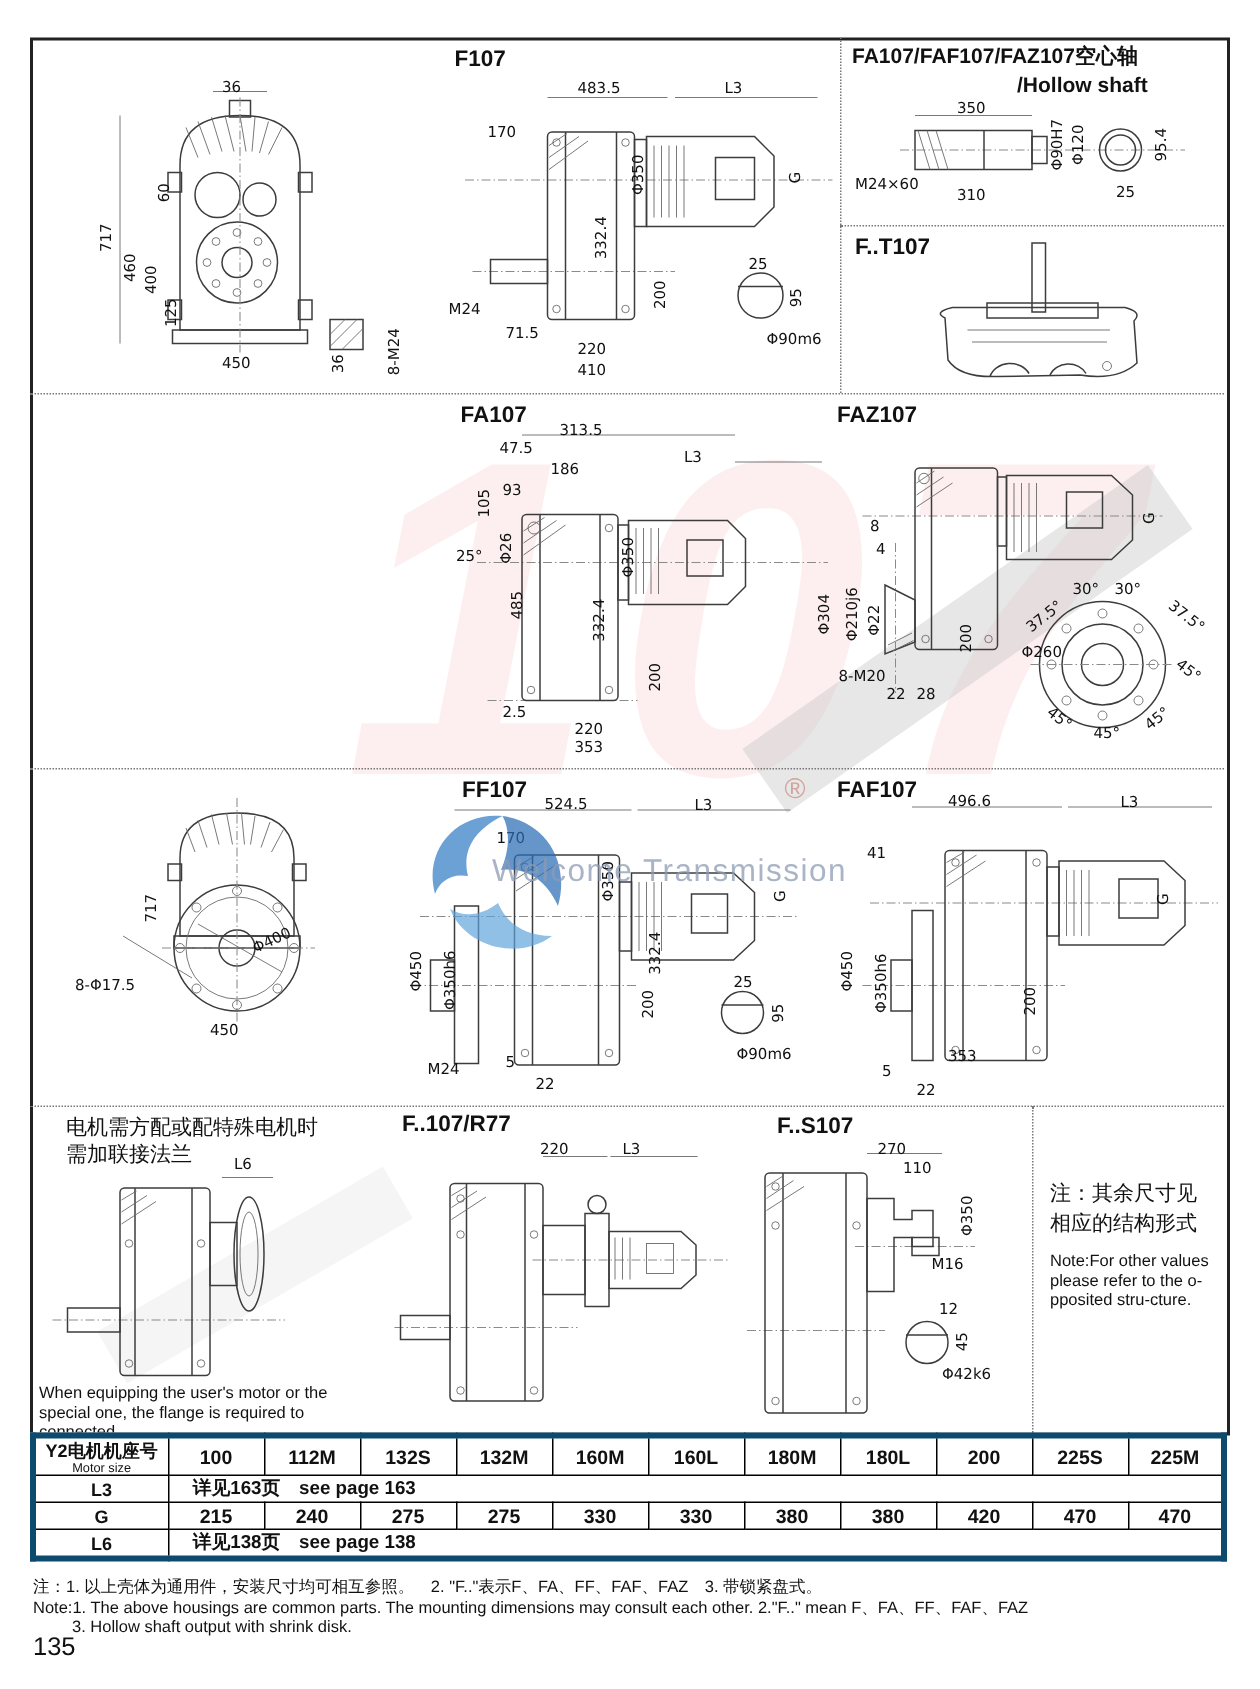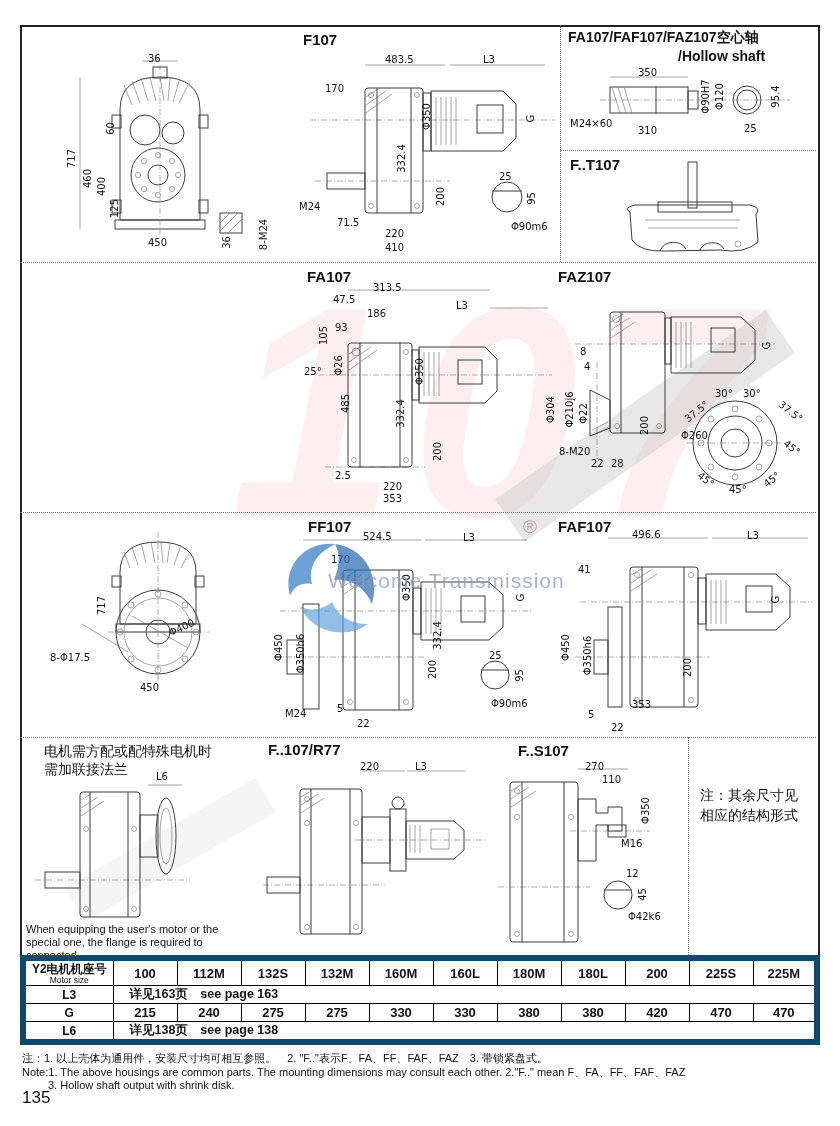--- a/index.html
+++ b/index.html
@@ -25,21 +25,21 @@
           color:#ef4444;opacity:.08;letter-spacing:14px;z-index:0;font-style:italic}
   .band{position:absolute;background:#c9c9c9;opacity:.45;z-index:0}
   .brand{position:absolute;left:372px;top:523px;font-size:45px;font-weight:bold;
          color:#c4766a;opacity:.55;letter-spacing:8px;z-index:5}
   .brand-r{position:absolute;left:523px;top:516px;font-size:19px;color:#c4766a;opacity:.6;z-index:5}
   .brand-cap{position:absolute;left:328px;top:569px;font-size:21px;color:#8d9bb5;opacity:.75;z-index:5;letter-spacing:1px}
   .swirl{position:absolute;left:280px;top:536px;z-index:5;opacity:.85}
   .zh-note{position:absolute;font-weight:normal;font-size:14px;white-space:nowrap;z-index:4}
   .en-note{position:absolute;font-size:11px;line-height:13px;z-index:4}
   table.dimtable{position:absolute;left:20px;top:955px;width:796px;border-collapse:collapse;
-                 table-layout:fixed;z-index:4;background:#fff;border:6px solid #0c4a6e}
+                 table-layout:fixed;z-index:4;background:#fff;border:4px solid #0c4a6e}
   table.dimtable td{border:1px solid #000;text-align:center;font-size:13px;font-weight:bold;
                     padding:0;height:17px;overflow:hidden}
   table.dimtable td.lab{font-size:12px}
   table.dimtable td .sub{display:block;font-size:8.5px;font-weight:normal;margin-top:-3px}
   table.dimtable td.see{text-align:left;padding-left:16px;font-size:12.5px}
   .foot{position:absolute;z-index:4;font-size:11px;line-height:13px;white-space:nowrap}
   .pageno{position:absolute;left:22px;top:1088px;font-size:17px;z-index:4}
 </style>
 </head>
 <body>
@@ -460,20 +460,21 @@
     <span class="dim v" style="left:142px;top:68px">Φ350</span>
     <span class="dim" style="left:131px;top:101px">M16</span>
     <span class="dim" style="left:136px;top:131px">12</span>
     <span class="dim v" style="left:146px;top:152px">45</span>
     <span class="dim" style="left:138px;top:174px">Φ42k6</span>
   </div>
 
   <div class="panel" style="left:688px;top:737px;width:130px;height:218px">
     <span class="zh-note" style="left:12px;top:50px">注：其余尺寸见</span>
     <span class="zh-note" style="left:12px;top:70px">相应的结构形式</span>
+    <span class="en-note" style="left:12px;top:98px;width:108px;white-space:normal">Note:For other values please refer to the o-pposited stru-cture.</span>
   </div>
 
   <table class="dimtable">
     <colgroup>
       <col style="width:90px">
         <col style="width:32px">
         <col style="width:32px">
       <col style="width:64px">
         <col style="width:64px">
         <col style="width:64px">

